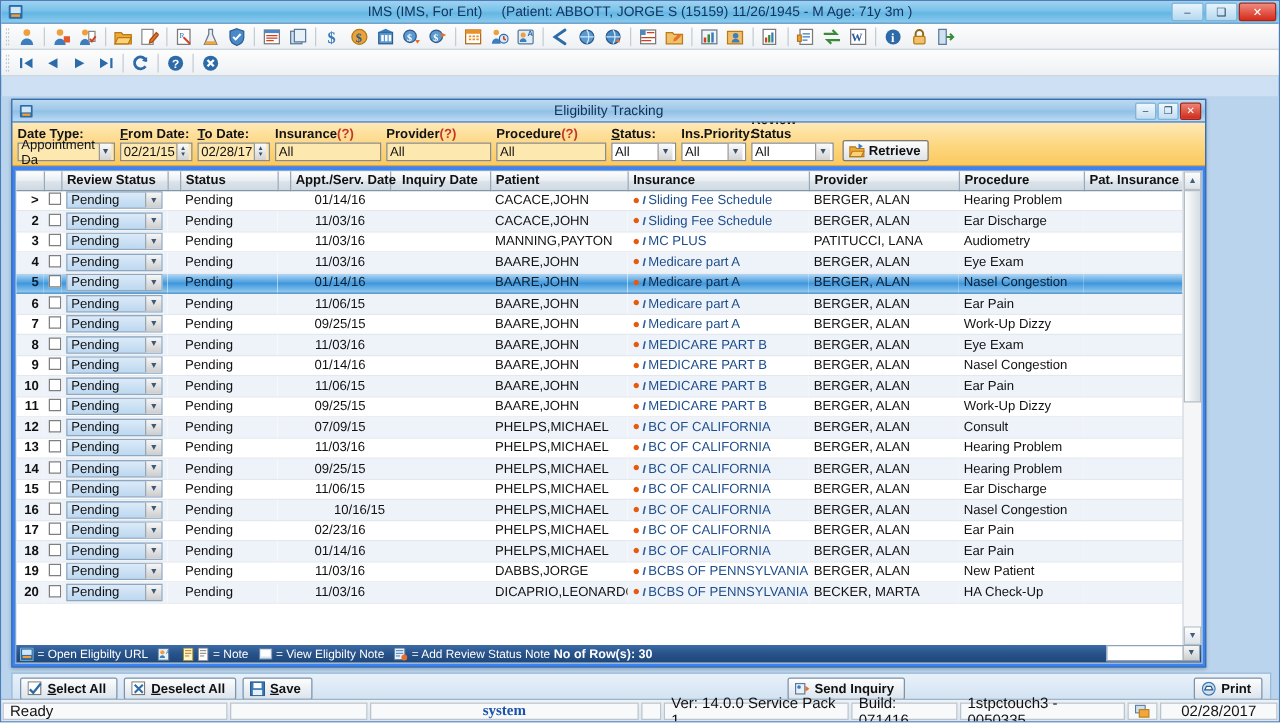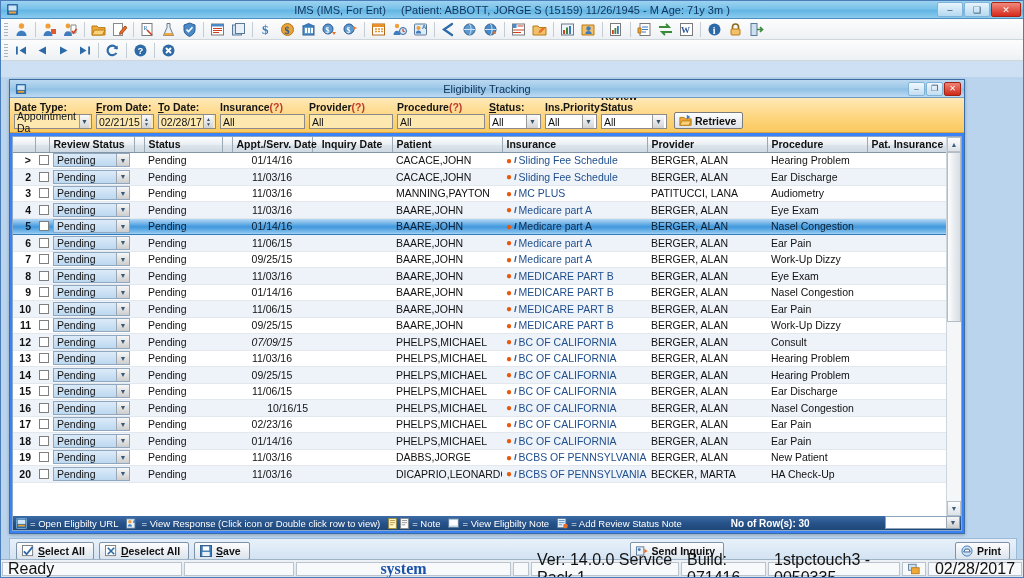--- a/index.html
+++ b/index.html
@@ -232,21 +232,21 @@
   }
 
   
   .legend {
     height:14px;
     background:linear-gradient(180deg,#3d6ca6 0%,#27528a 50%,#1f4879 100%);
     display:flex; align-items:center; color:#fff; font-size:9.5px;
     padding-left:3px; gap:3px; position:relative;
   }
   .legend .rows {
-    font-weight:bold; font-size:10px; margin-left:46px;
+    font-weight:bold; font-size:10px; 
   }
   .legend .endcombo {
     position:absolute; right:1px; top:0px; width:75px; height:13px;
     background:#fff; border:1px solid #8da4bb; display:flex; align-items:center;
   }
   .legend .endcombo .cv{
     margin-left:auto;width:13px;height:11px;
     background:linear-gradient(180deg,#f7f7f7,#cdcdcd);
     border-left:1px solid #9aa8b5;
     display:flex;align-items:center;justify-content:center;font-size:7px;color:#3b5a77;
@@ -266,21 +266,21 @@
     font-size:10.5px; font-weight:bold; color:#111;
     margin-right:5px;
   }
   .abtn u { text-decoration:underline; }
 
   
   .statusbar {
     position:absolute; left:0; right:0; bottom:0; height:18px;
     background:linear-gradient(180deg,#eef2f6,#dde4eb);
     border-top:1px solid #9fb3c7;
-    display:flex; align-items:center; font-size:16px; color:#111;
+    display:flex; align-items:center; font-size:12px; color:#111;
   }
   .sb-cell {
     height:14px; margin:0 1px; padding:0 5px;
     border:1px solid #b9c4cf;
     display:flex; align-items:center;
     background:#f7f9fb;
   }
   .sb-cell.flex { flex:1; }
   .sb-sys { color:#1a53a8; font-weight:bold; justify-content:center; }
   svg { display:block; }
@@ -1055,21 +1055,21 @@
                     <td class="c-chk"><span class="chk"></span></td>
                     <td class="c-rev">
                       <span class="rev-combo">
                         <span>Pending</span>
                         <span class="cv">▼</span>
                       </span>
                     </td>
                     <td></td>
                     <td class="c-stat">Pending</td>
                     <td></td>
-                    <td class="c-appt" style="text-align: center; font-style: italic;">07/09/15</td>
+                    <td class="c-appt" style="text-align: center;">07/09/15</td>
                     <td class="c-inq"></td>
                     <td class="c-pat">PHELPS,MICHAEL</td>
                     <td class="c-ins">
                       <span class="ins-cell">
                         <span class="person-ico">●</span>
                         <span class="z-ico">I</span>
                         <span class="ins-text">BC OF CALIFORNIA</span>
                       </span>
                     </td>
                     <td class="c-prov">BERGER, ALAN</td>
@@ -1315,21 +1315,20 @@
           </span>
           <span>= Open Eligbilty URL</span>
           <span style="margin-left:5px;">
             <svg width="12" height="11" viewBox="0 0 14 13">
                 <rect x="0.5" y="1" width="10" height="11" fill="#e8f0f8" stroke="#5a7a9a"></rect>
                 <circle cx="4.5" cy="4.5" r="2" fill="#f0a03a"></circle>
                 <path d="M2 10c0-1.6 1.1-2.6 2.5-2.6S7 8.4 7 10z" fill="#3e7cc0"></path>
                 <text x="8" y="6" font-size="5" fill="#2d6ba8">A</text>
               </svg>
           </span>
-          <span>= View Response (Click icon or Double click row to view)</span>
           <span style="margin-left:5px;">
             <svg width="9" height="11" viewBox="0 0 10 13">
                 <rect x="0.5" y="0.5" width="9" height="12" fill="#fff6c8" stroke="#a08a2a"></rect>
                 <path d="M2 3h6M2 5.5h6M2 8h4" stroke="#b07a20" stroke-width="0.9"></path>
               </svg>
           </span>
           <span>
             <svg width="9" height="11" viewBox="0 0 10 13">
                 <rect x="0.5" y="0.5" width="9" height="12" fill="#fff" stroke="#8a8a8a"></rect>
                 <path d="M2 3h6M2 5.5h6M2 8h4" stroke="#7a7a7a" stroke-width="0.9"></path>

